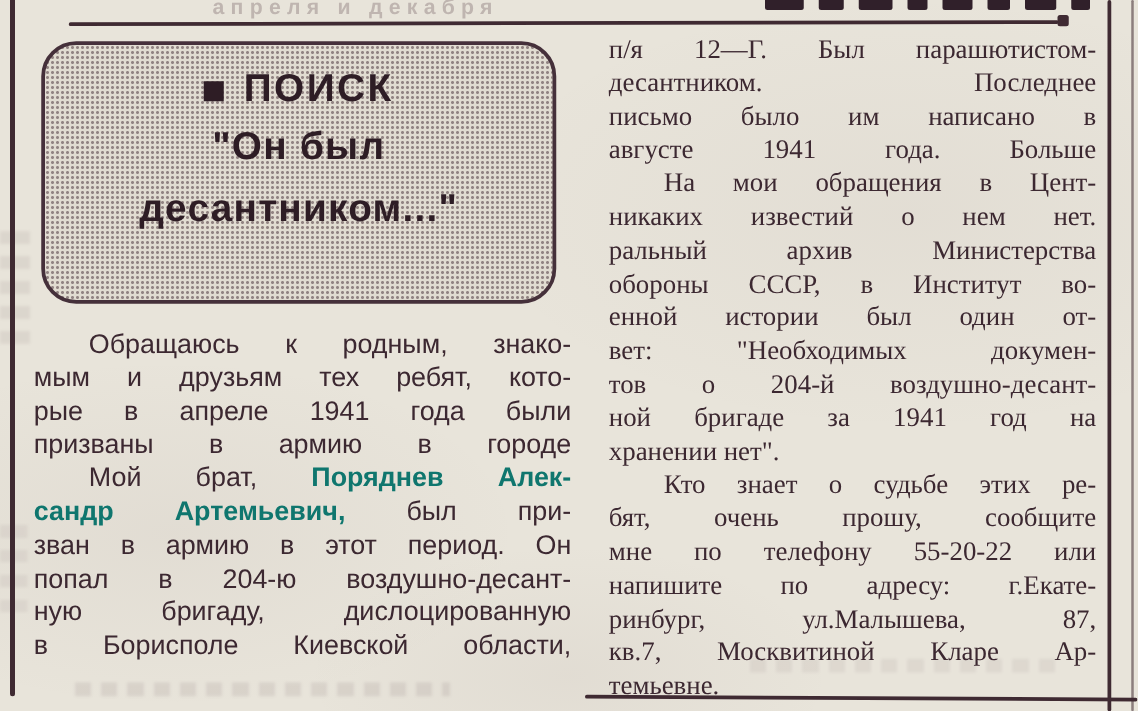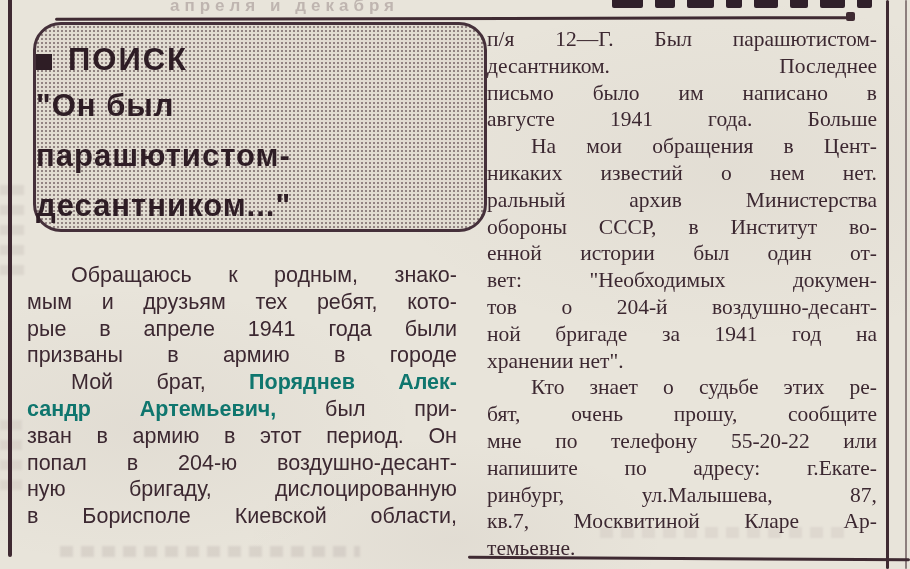--- a/index.html
+++ b/index.html
@@ -38,26 +38,26 @@
   .gs2{left:600px;top:527px;width:250px;opacity:.35;}
   .gs3{left:0px;top:185px;width:24px;height:90px;
        background:repeating-linear-gradient(0deg, rgba(95,72,78,0.18) 0 10px, transparent 10px 20px);}
   .gs4{left:0px;top:420px;width:22px;height:70px;
        background:repeating-linear-gradient(0deg, rgba(95,72,78,0.15) 0 10px, transparent 10px 20px);}
   
   .masthead-fragment{position:absolute;left:612px;top:0;width:260px;height:8px;display:flex;gap:12px;overflow:hidden;}
   .masthead-fragment i{display:block;background:#30202a;height:8px;border-radius:0 0 2px 2px;}
   
   .search-box{
-    position:absolute;left:33px;top:22px;width:454px;height:210px;
+    position:absolute;left:33px;top:33px;width:412px;height:210px;
     border:3.5px solid #45303a;border-radius:28px;
     background-color:#e1dcd1;
     background-image:radial-gradient(circle, rgba(82,60,66,0.55) 0.9px, transparent 1.45px);
     background-size:4px 4px;
-    padding-top:14px;box-sizing:border-box;
+    text-align:center;padding-top:14px;box-sizing:border-box;
   }
   .kicker{font-size:31px;font-weight:bold;color:#2e1d25;letter-spacing:2px;line-height:42px;}
   .kicker-square{display:inline-block;width:16px;height:16px;background:#2e1d25;margin-right:16px;}
   .box-title-line{font-size:31px;font-weight:bold;color:#2e1d25;letter-spacing:1px;line-height:50px;}
   
   .column{position:absolute;font-size:21.5px;color:#3c2831;}
   .column-left{left:27px;top:262px;width:430px;}
   .column-right{left:487px;top:26px;width:390px;font-family:Liberation Serif, serif;}
   .line{
     height:26.8px;line-height:26.8px;white-space:nowrap;
@@ -95,21 +95,20 @@
 <div class="rule rule-right-vert"></div>
 <div class="rule rule-right-vert2"></div>
 <div class="rule rule-bottom"></div>
 
 <div class="search-box">
   <div class="kicker">
     <span class="kicker-square"></span><span>ПОИСК</span>
   </div>
   <div id="box-title-lines">
       <div class="box-title-line">"Он был</div>
-      <div class="box-title-line">парашютистом-</div>
       <div class="box-title-line">десантником..."</div>
     </div>
 </div>
 
 <div class="column column-left" id="col-left">
     <div class="line indent"><span>Обращаюсь к родным, знако-</span></div>
     <div class="line"><span>мым и друзьям тех ребят, кото-</span></div>
     <div class="line"><span>рые в апреле 1941 года были</span></div>
     <div class="line"><span>призваны в армию в городе</span></div>
     <div class="line indent"><span>Мой брат, </span><span class="bold">Поряднев Алек-</span></div>

